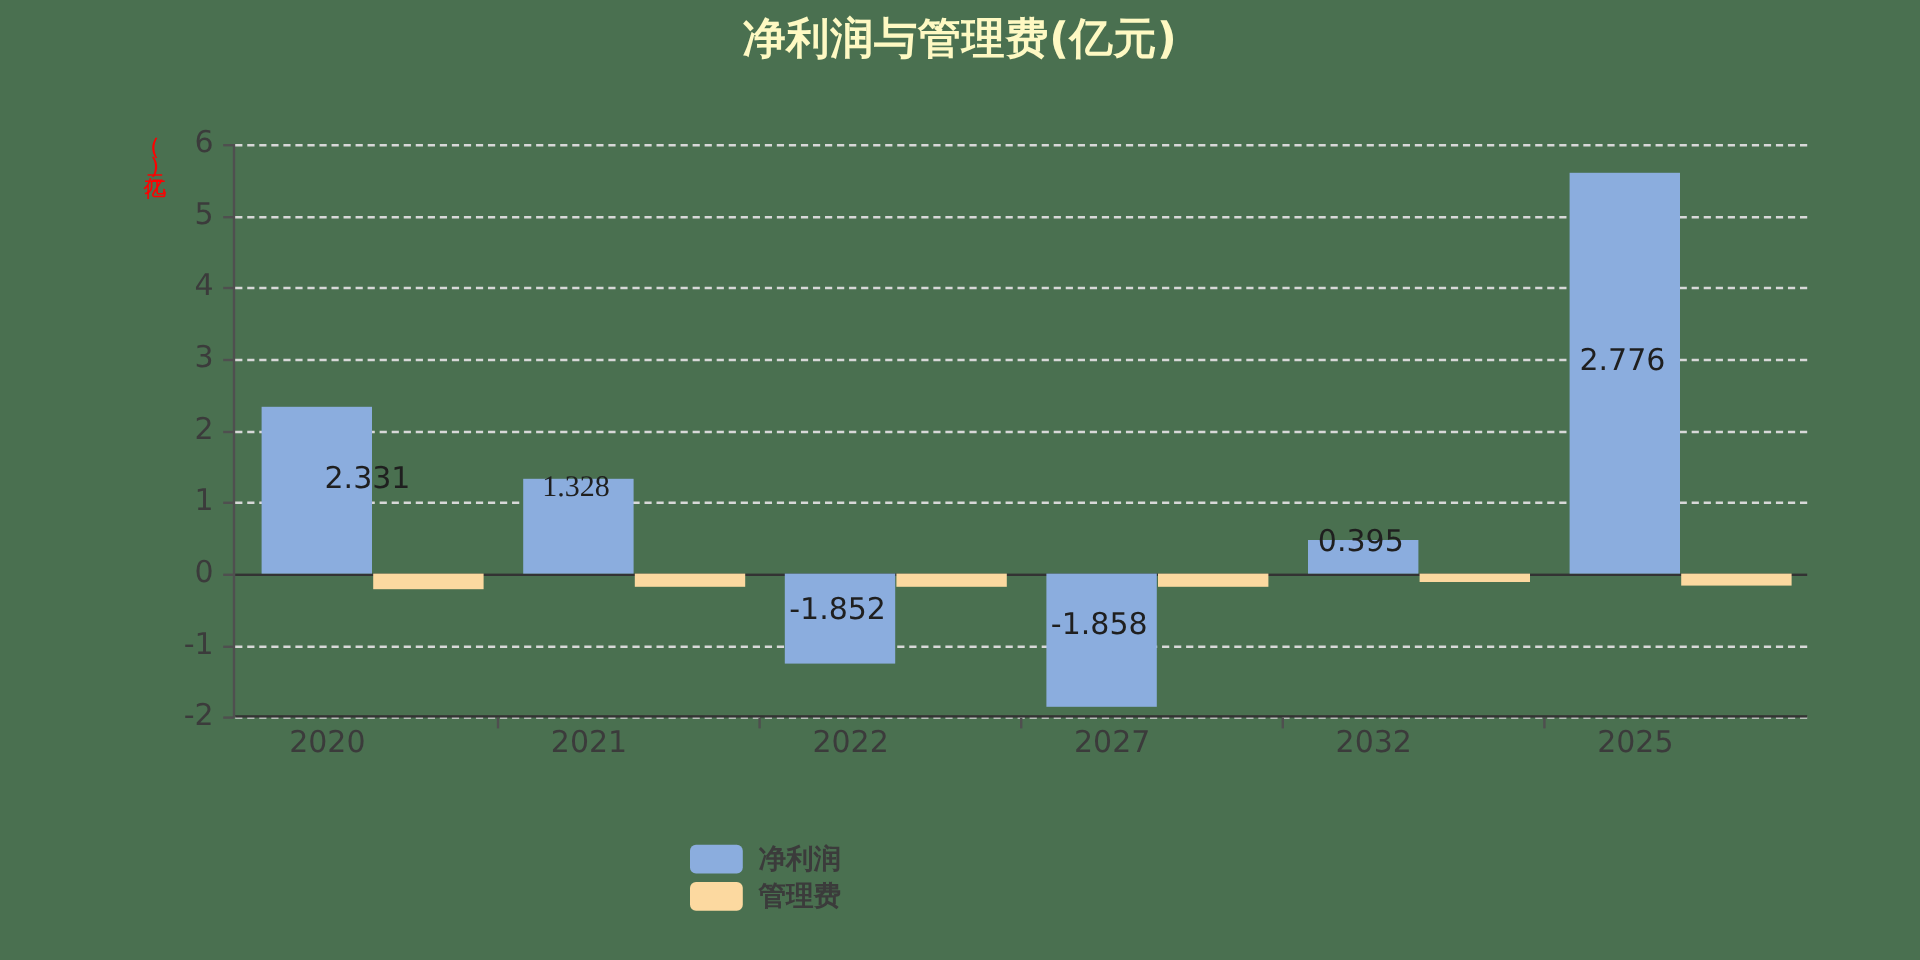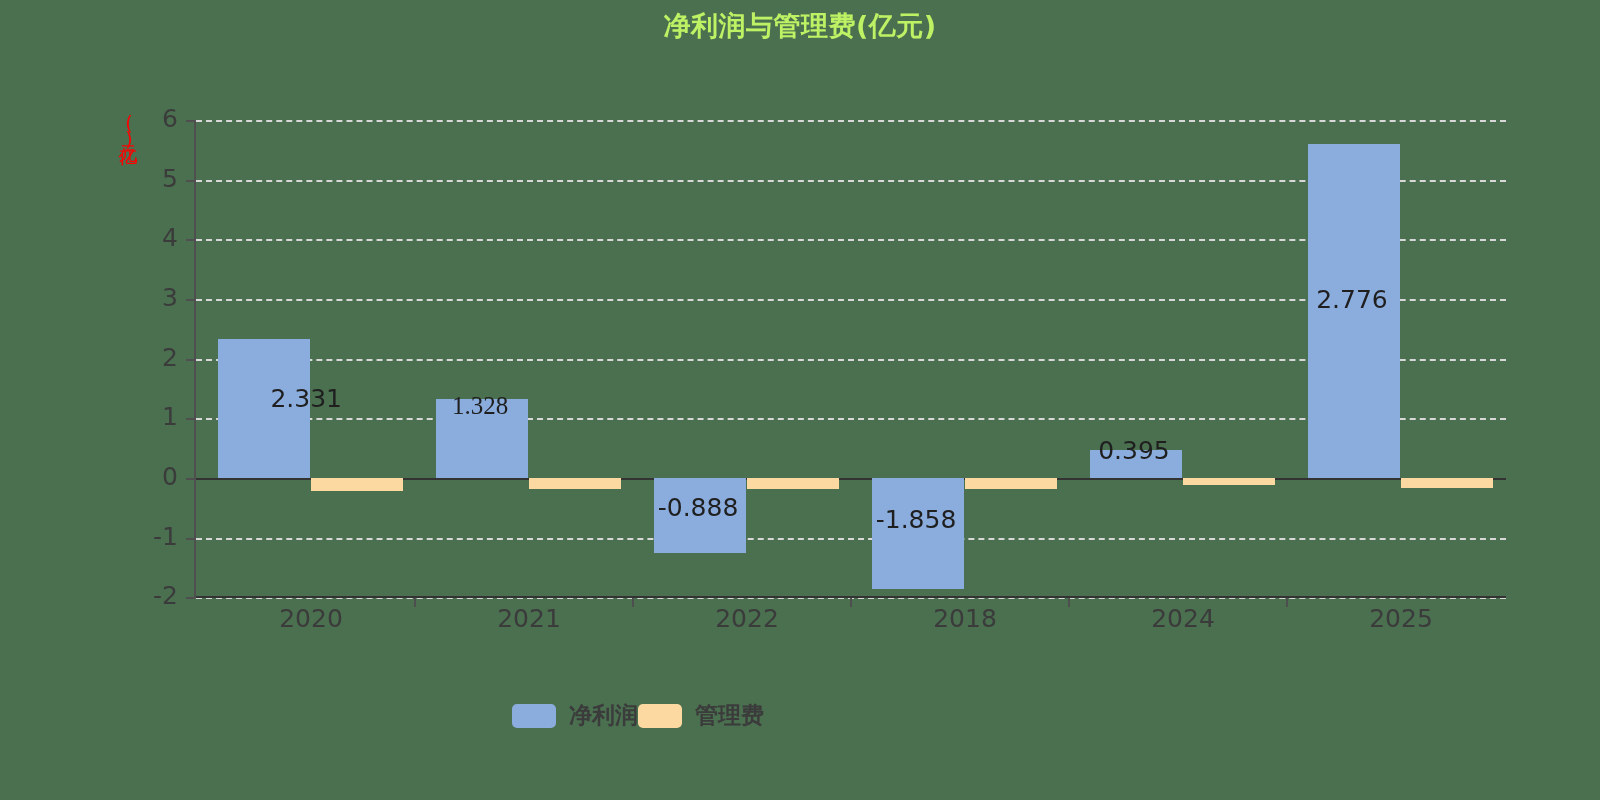--- a/index.html
+++ b/index.html
@@ -18,23 +18,23 @@
     background: #4a7050;
   }
 
   
   #chart-title {
     position: absolute;
     top: 8px;
     left: 0;
     width: 1600px;
     text-align: center;
-    font-size: 27px;
+    font-size: 36px;
     font-weight: bold;
-    color: #bef264;
+    color: #fef9c3;
     letter-spacing: 0.5px;
   }
 
   
   
   #plot {
     position: absolute;
     left: 196px;
     top: 120px;
     width: 1310px;
@@ -104,21 +104,21 @@
     position: absolute;
     top: 598px;
     width: 2px;
     height: 9px;
     background: #4f4f4f;
   }
   .x-label {
     position: absolute;
     top: 604px;
     width: 140px;
-    text-align: center;
+    text-align: left;
     font-size: 25px;
     color: #3b3b3b;
   }
 
   
   .bar {
     position: absolute;
   }
   .bar.net  { background: #8badde; }
   .bar.mgmt { background: #fcd9a0; }
@@ -134,20 +134,21 @@
 
   
   #legend {
     position: absolute;
     top: 700px;
     left: 0;
     width: 1276px;
     display: flex;
     justify-content: center;
     align-items: center;
+    flex-direction: column;
   }
   .legend-item {
     display: flex;
     align-items: center;
     gap: 13px;
   }
   .legend-swatch {
     width: 44px;
     height: 24px;
     border-radius: 5px;
@@ -227,38 +228,38 @@
 
     <div class="bar net" style="left:894px; top:330px; width:92px; height:28px;"></div>
     <div class="bar mgmt" style="left:987px; top:358px; width:92px; height:7px;"></div>
 
     <div class="bar net" style="left:1112px; top:24px;  width:92px; height:334px;"></div>
     <div class="bar mgmt" style="left:1205px; top:358px; width:92px; height:10px;"></div>
   </div>
 
   <div class="bar-label" style="left:182px;  top:384px;text-align:right;">2.331</div>
   <div class="bar-label" style="left:400px;  top:392px;font-family:Liberation Serif, serif;">1.328</div>
-  <div class="bar-label" style="left:618px;  top:493px;">-0.888</div>
+  <div class="bar-label" style="left:618px;  top:493px;">-1.852</div>
   <div class="bar-label" style="left:836px;  top:505px;">-1.858</div>
   <div class="bar-label" style="left:1054px; top:436px;">0.395</div>
   <div class="bar-label" style="left:1272px; top:285px;">2.776</div>
 
   <div id="x-axis-line"></div>
 
   <div class="x-tick-mark" style="left:414px;"></div>
   <div class="x-tick-mark" style="left:632px;"></div>
   <div class="x-tick-mark" style="left:850px;"></div>
   <div class="x-tick-mark" style="left:1068px;"></div>
   <div class="x-tick-mark" style="left:1286px;"></div>
 
   <div class="x-label" style="left:241px;">2020</div>
   <div class="x-label" style="left:459px;">2021</div>
   <div class="x-label" style="left:677px;">2022</div>
-  <div class="x-label" style="left:895px;">2018</div>
-  <div class="x-label" style="left:1113px;">2024</div>
+  <div class="x-label" style="left:895px;">2027</div>
+  <div class="x-label" style="left:1113px;">2032</div>
   <div class="x-label" style="left:1331px;">2025</div>
 
   <div id="legend">
     <div class="legend-item">
       <span class="legend-swatch" style="background:#8badde"></span>
       <span class="legend-label">净利润</span>
     </div>
     <div class="legend-item">
       <span class="legend-swatch" style="background:#fcd9a0"></span>
       <span class="legend-label">管理费</span>

